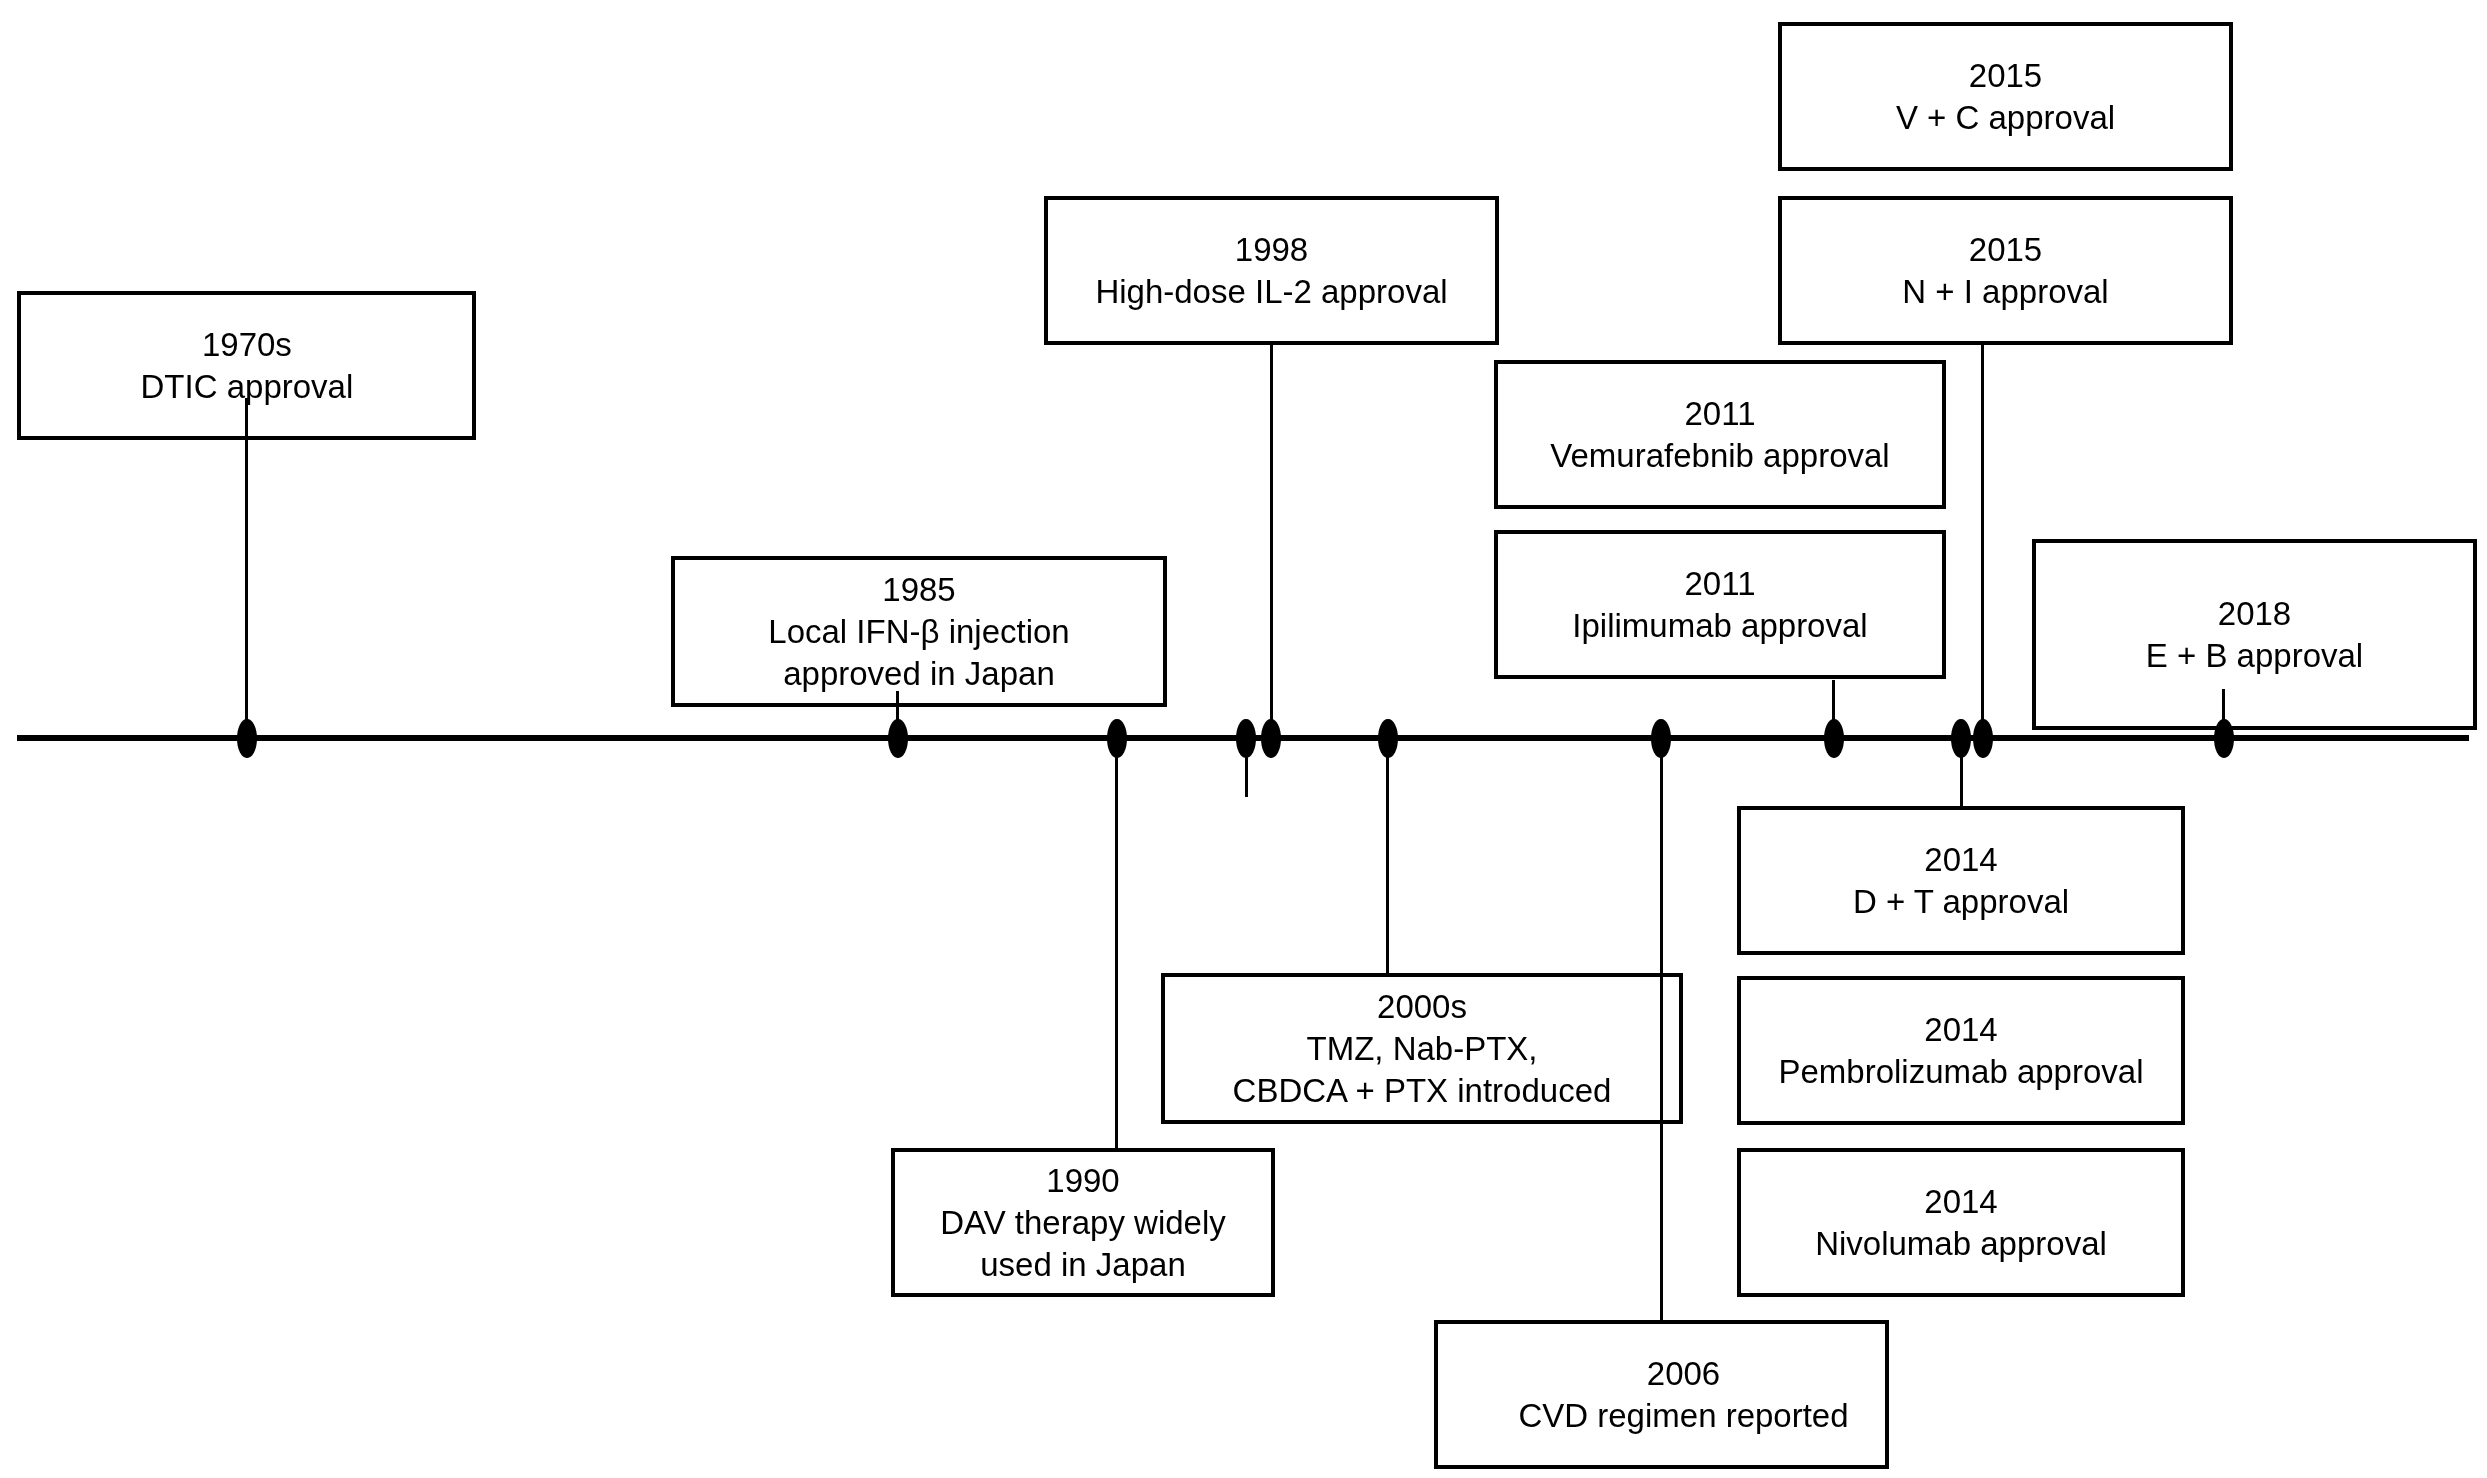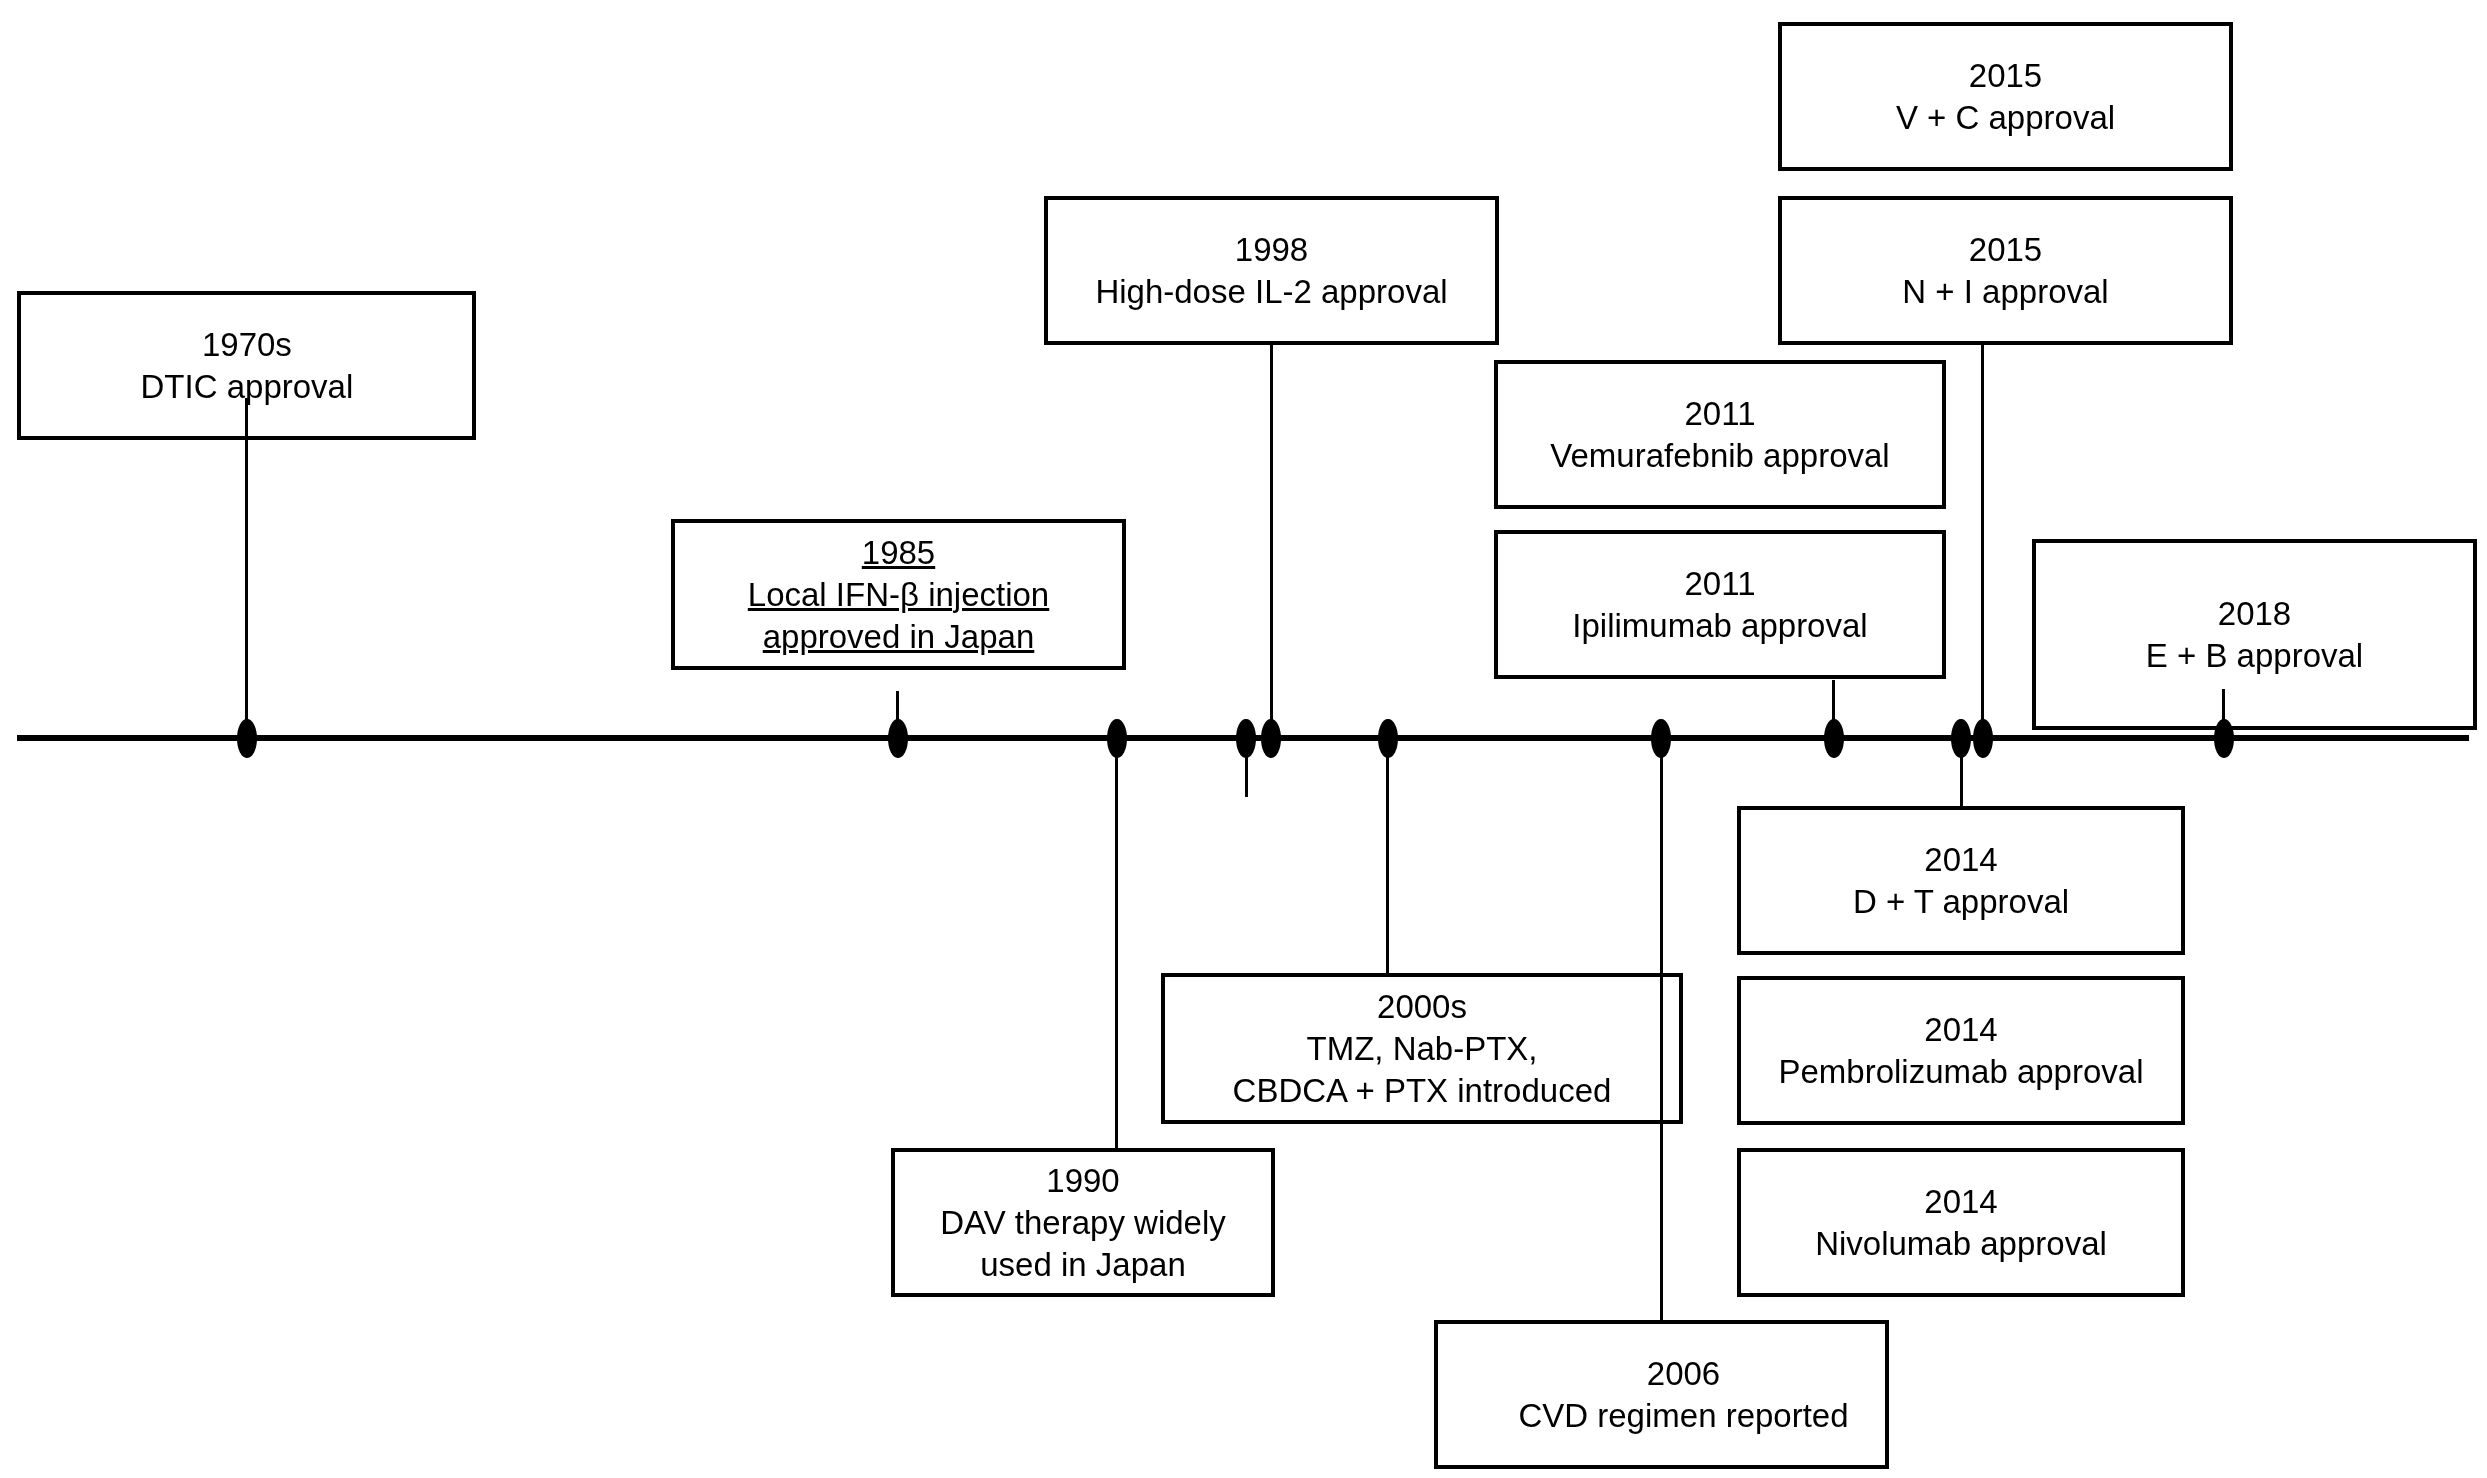--- a/index.html
+++ b/index.html
@@ -47,21 +47,21 @@
 <body>
 
 <div class="page">
   <div class="axis" id="axis" style="left: 17.4px; top: 735px; width: 2452px; height: 6.3px;"></div>
 <div class="evbox" style="left: 17.4px; top: 249px; width: 459px; height: 149px; margin-top: 42px;">
       <div>1970s</div>
       <div>DTIC approval</div>
     </div>
     <div class="conn" style="left: 245px; top: 398px; height: 340px;"></div>
     <div class="dot" style="left: 237px; top: 719px;"></div>
-    <div class="evbox" style="left: 671px; top: 519px; width: 455px; height: 151px; text-decoration: underline;">
+    <div class="evbox" style="left: 671px; top: 556px; width: 496px; height: 151px;">
       <div>1985</div>
       <div>Local IFN-β injection</div>
       <div>approved in Japan</div>
     </div>
     <div class="conn" style="left: 896px; top: 691px; height: 47px;"></div>
     <div class="dot" style="left: 888px; top: 719px;"></div>
     <div class="evbox" style="left: 1044px; top: 196px; width: 455px; height: 149px;">
       <div>1998</div>
       <div>High-dose IL-2 approval</div>
     </div>

